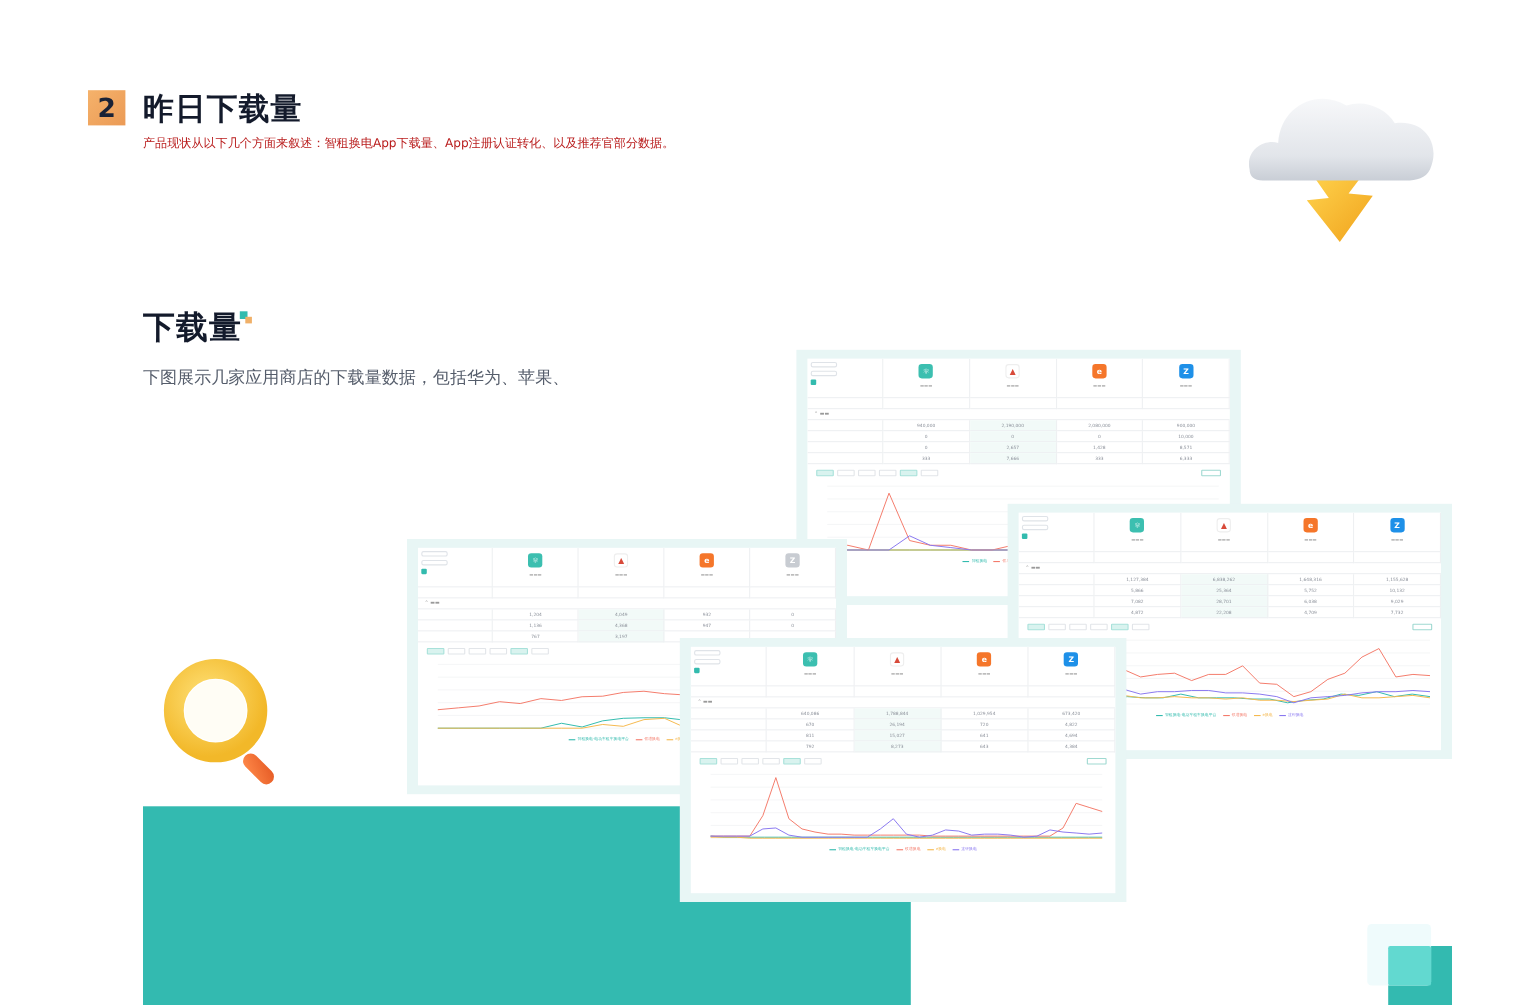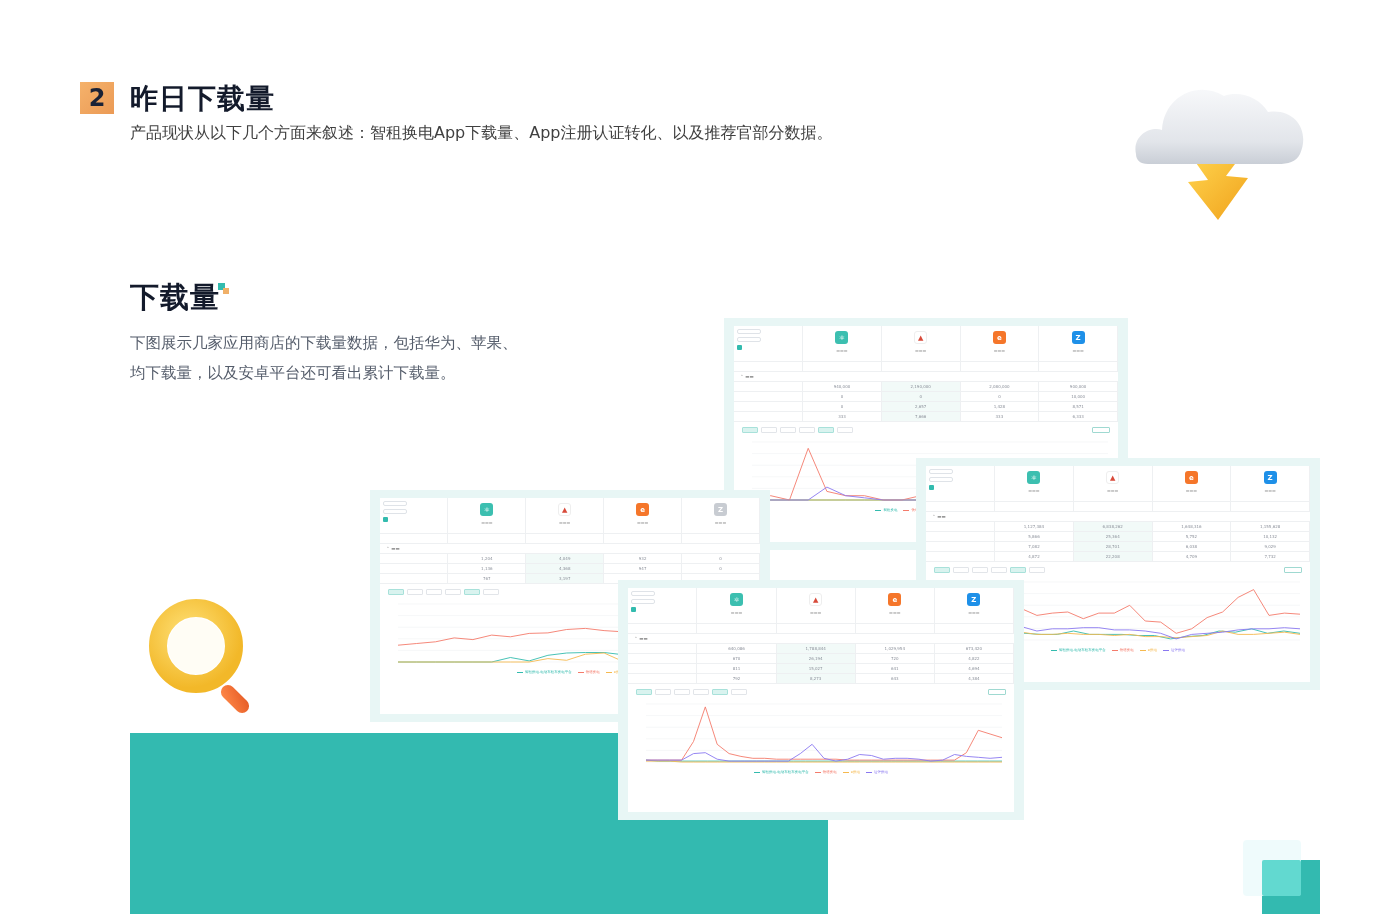--- a/index.html
+++ b/index.html
@@ -1,21 +1,21 @@
 <!DOCTYPE html>
 <html><head>
 <meta charset="utf-8">
 <style>
   * { box-sizing: border-box; margin: 0; padding: 0; }
   html, body { width: 1400px; height: 914px; background: #ffffff; overflow: hidden; }
   body { position: relative; font-family: "DejaVu Sans", "Liberation Sans", sans-serif; color: #1a1f2e; }
 
   .sec-num { position: absolute; left: 80px; top: 82px; width: 34px; height: 32px; background: linear-gradient(135deg,#f5b26b,#eb9a55); color: #1a2236; font-weight: 700; font-size: 24px; line-height: 32px; text-align: center; }
   .sec-title { position: absolute; left: 130px; top: 80px; font-size: 28px; font-weight: 700; letter-spacing: 1px; color: #131a2b; }
-  .sec-desc { position: absolute; left: 130px; top: 123px; font-size: 16px; color: #404040; }
+  .sec-desc { position: absolute; left: 130px; top: 123px; font-size: 11px; color: #b91c1c; }
 
   .sub-title { position: absolute; left: 130px; top: 278px; font-size: 29px; font-weight: 700; color: #131a2b; letter-spacing: 1px; }
   .sub-mark { position: absolute; left: 218px; top: 283px; width: 12px; height: 12px; }
   .sub-mark .a { position: absolute; left: 0; top: 0; width: 7px; height: 7px; background: #33bbae; }
   .sub-mark .b { position: absolute; left: 5px; top: 5px; width: 6px; height: 6px; background: #f0b068; }
   .body-text { position: absolute; left: 130px; top: 328px; width: 410px; font-size: 15.5px; line-height: 30px; color: #555d6b; }
   .body-text p { white-space: nowrap; }
 
   .teal-block { position: absolute; left: 130px; top: 733px; width: 698px; height: 181px; background: #33bab0; }
 
@@ -66,21 +66,20 @@
   <path d="M8 78 C4 60 22 50 34 54 C36 20 70 4 96 20 C112 14 132 22 140 36 C168 32 182 56 172 78 C168 86 160 88 150 88 L20 88 C12 88 8 84 8 78 Z" fill="url(#cl)"></path>
 </svg>
 
 <div class="sub-title">下载量</div>
 <div class="sub-mark">
     <div class="a"></div>
     <div class="b"></div>
   </div>
 <div class="body-text">
   <p>下图展示几家应用商店的下载量数据，包括华为、苹果、</p>
-  <p>均下载量，以及安卓平台还可看出累计下载量。</p>
 </div>
 
 <div class="teal-block"></div>
 
 <svg class="deco" style="left:140px;top:594px;" width="140" height="124" viewBox="0 0 140 124">
   <defs>
     <radialGradient id="mg" cx="0.4" cy="0.35" r="0.7">
         <stop offset="0" stop-color="#ffe27a"></stop>
         <stop offset="1" stop-color="#f2b829"></stop>
       </radialGradient>

